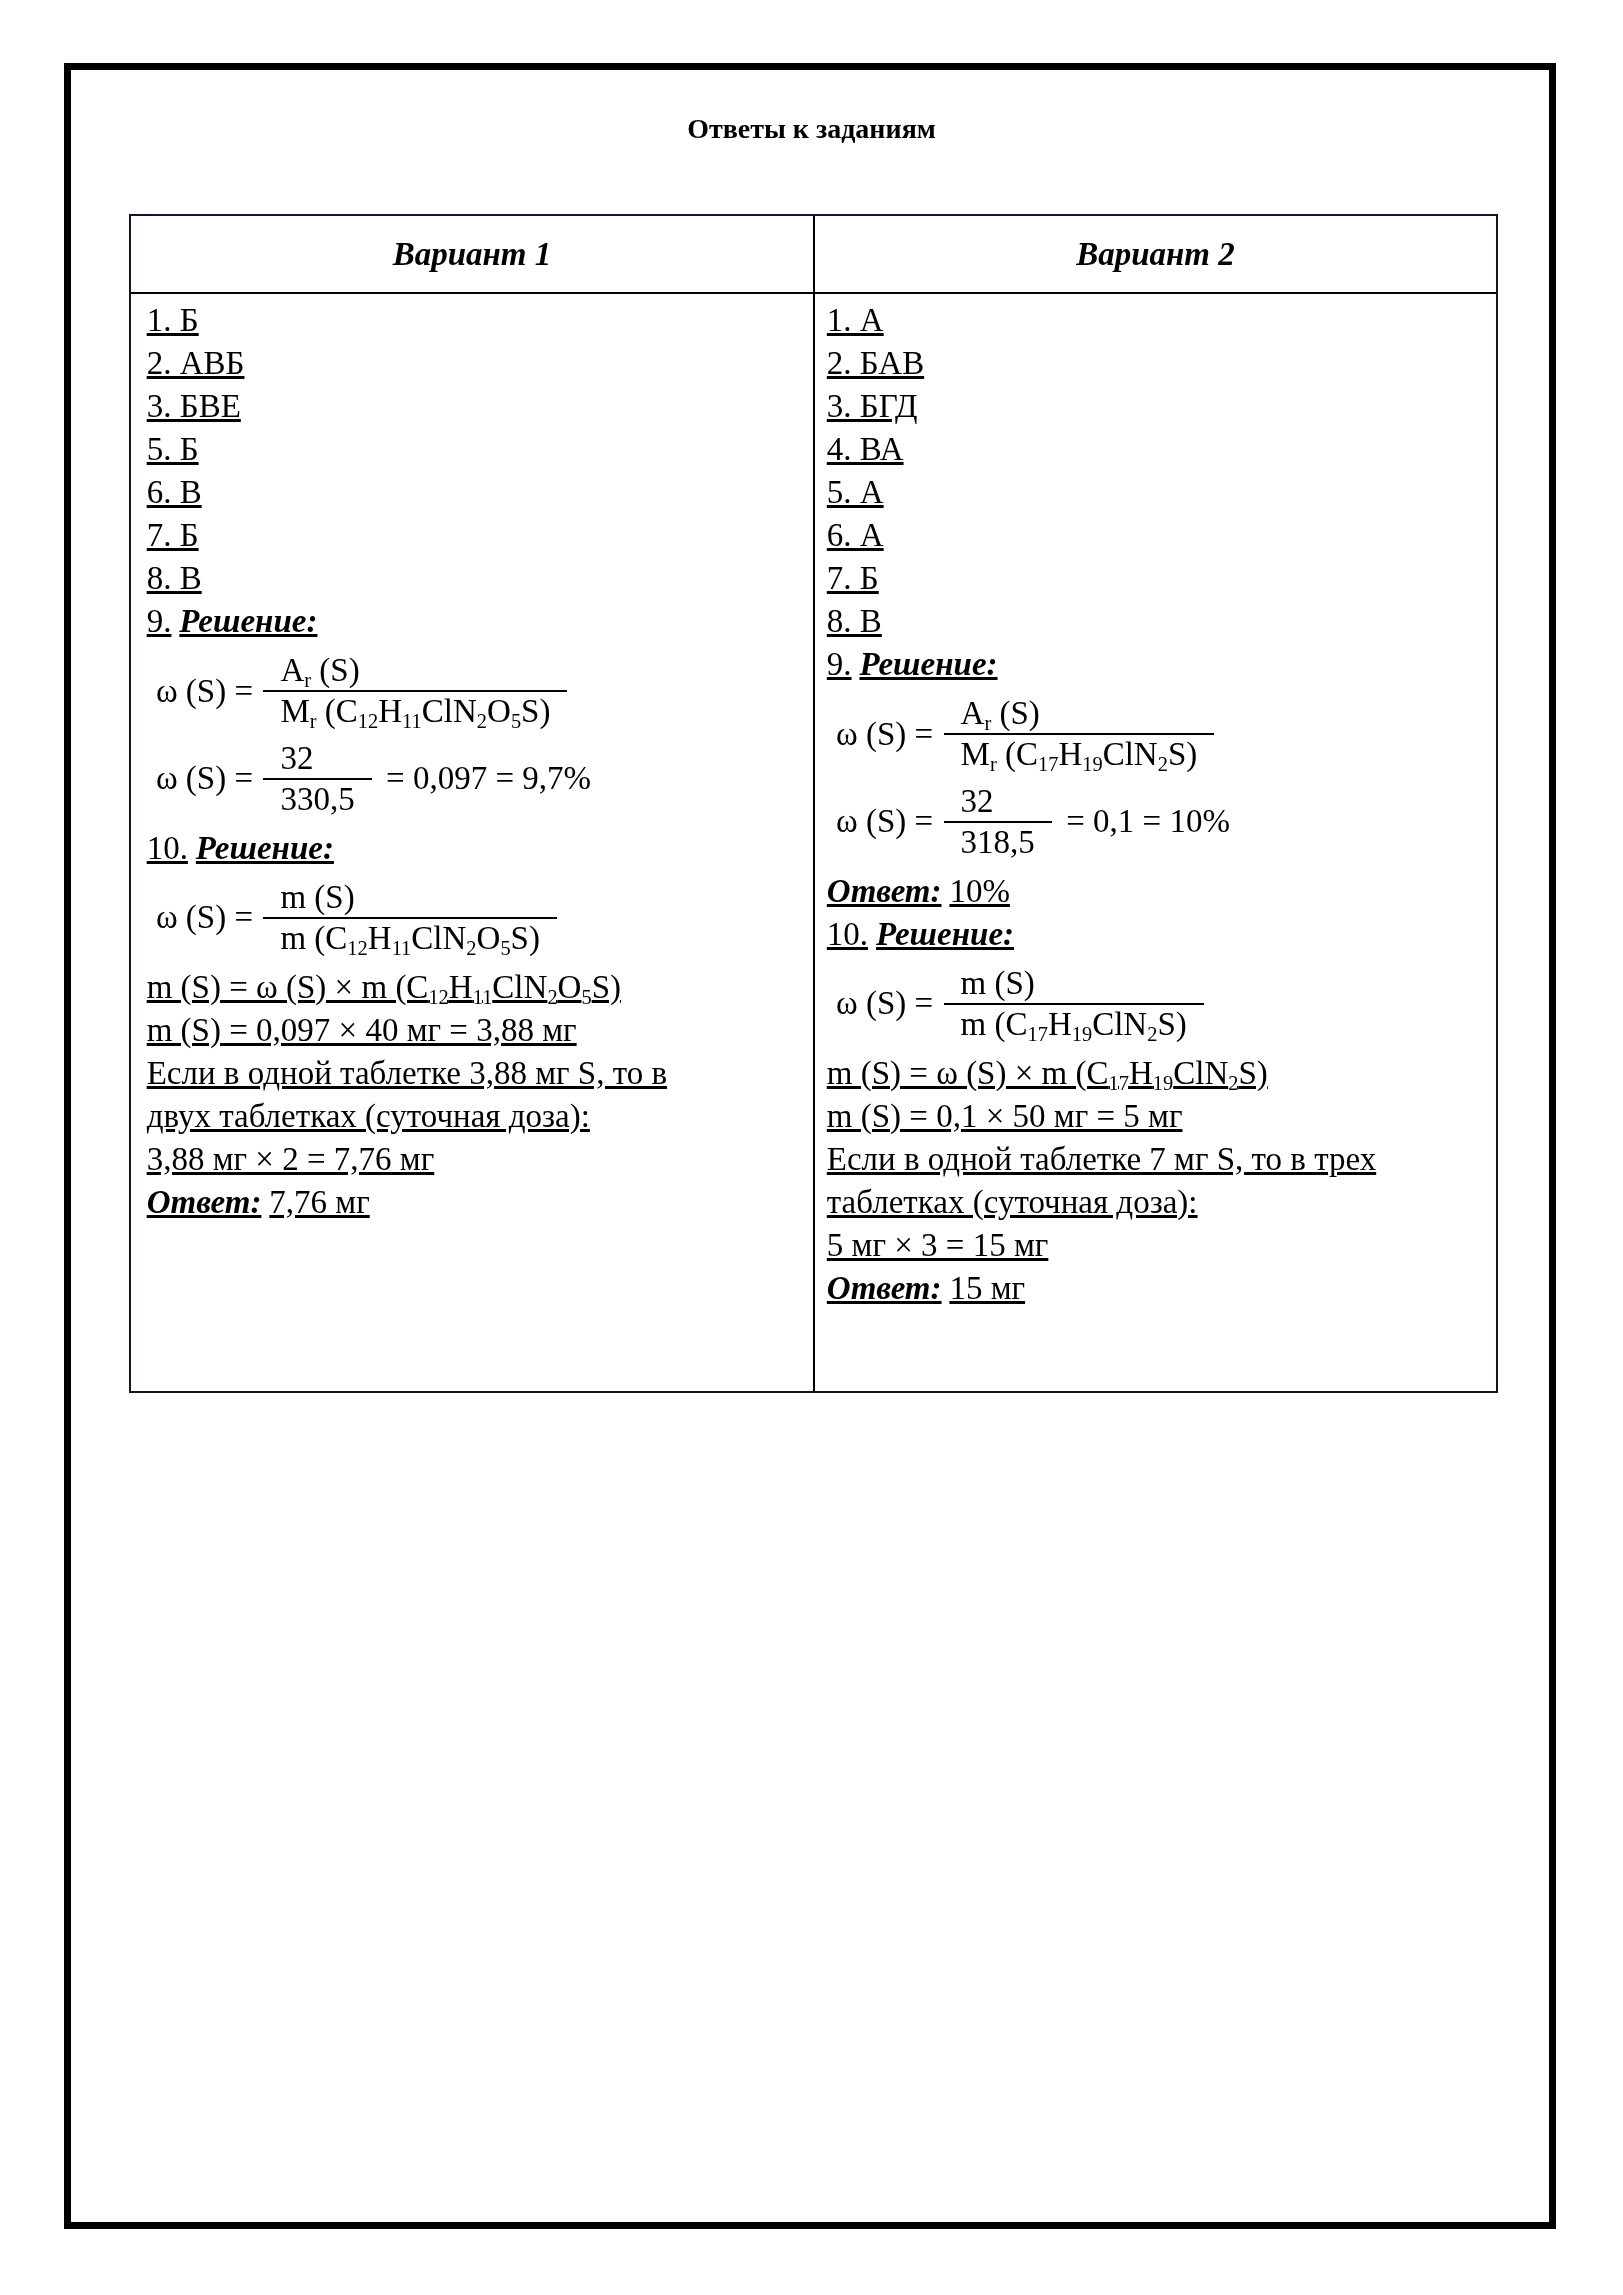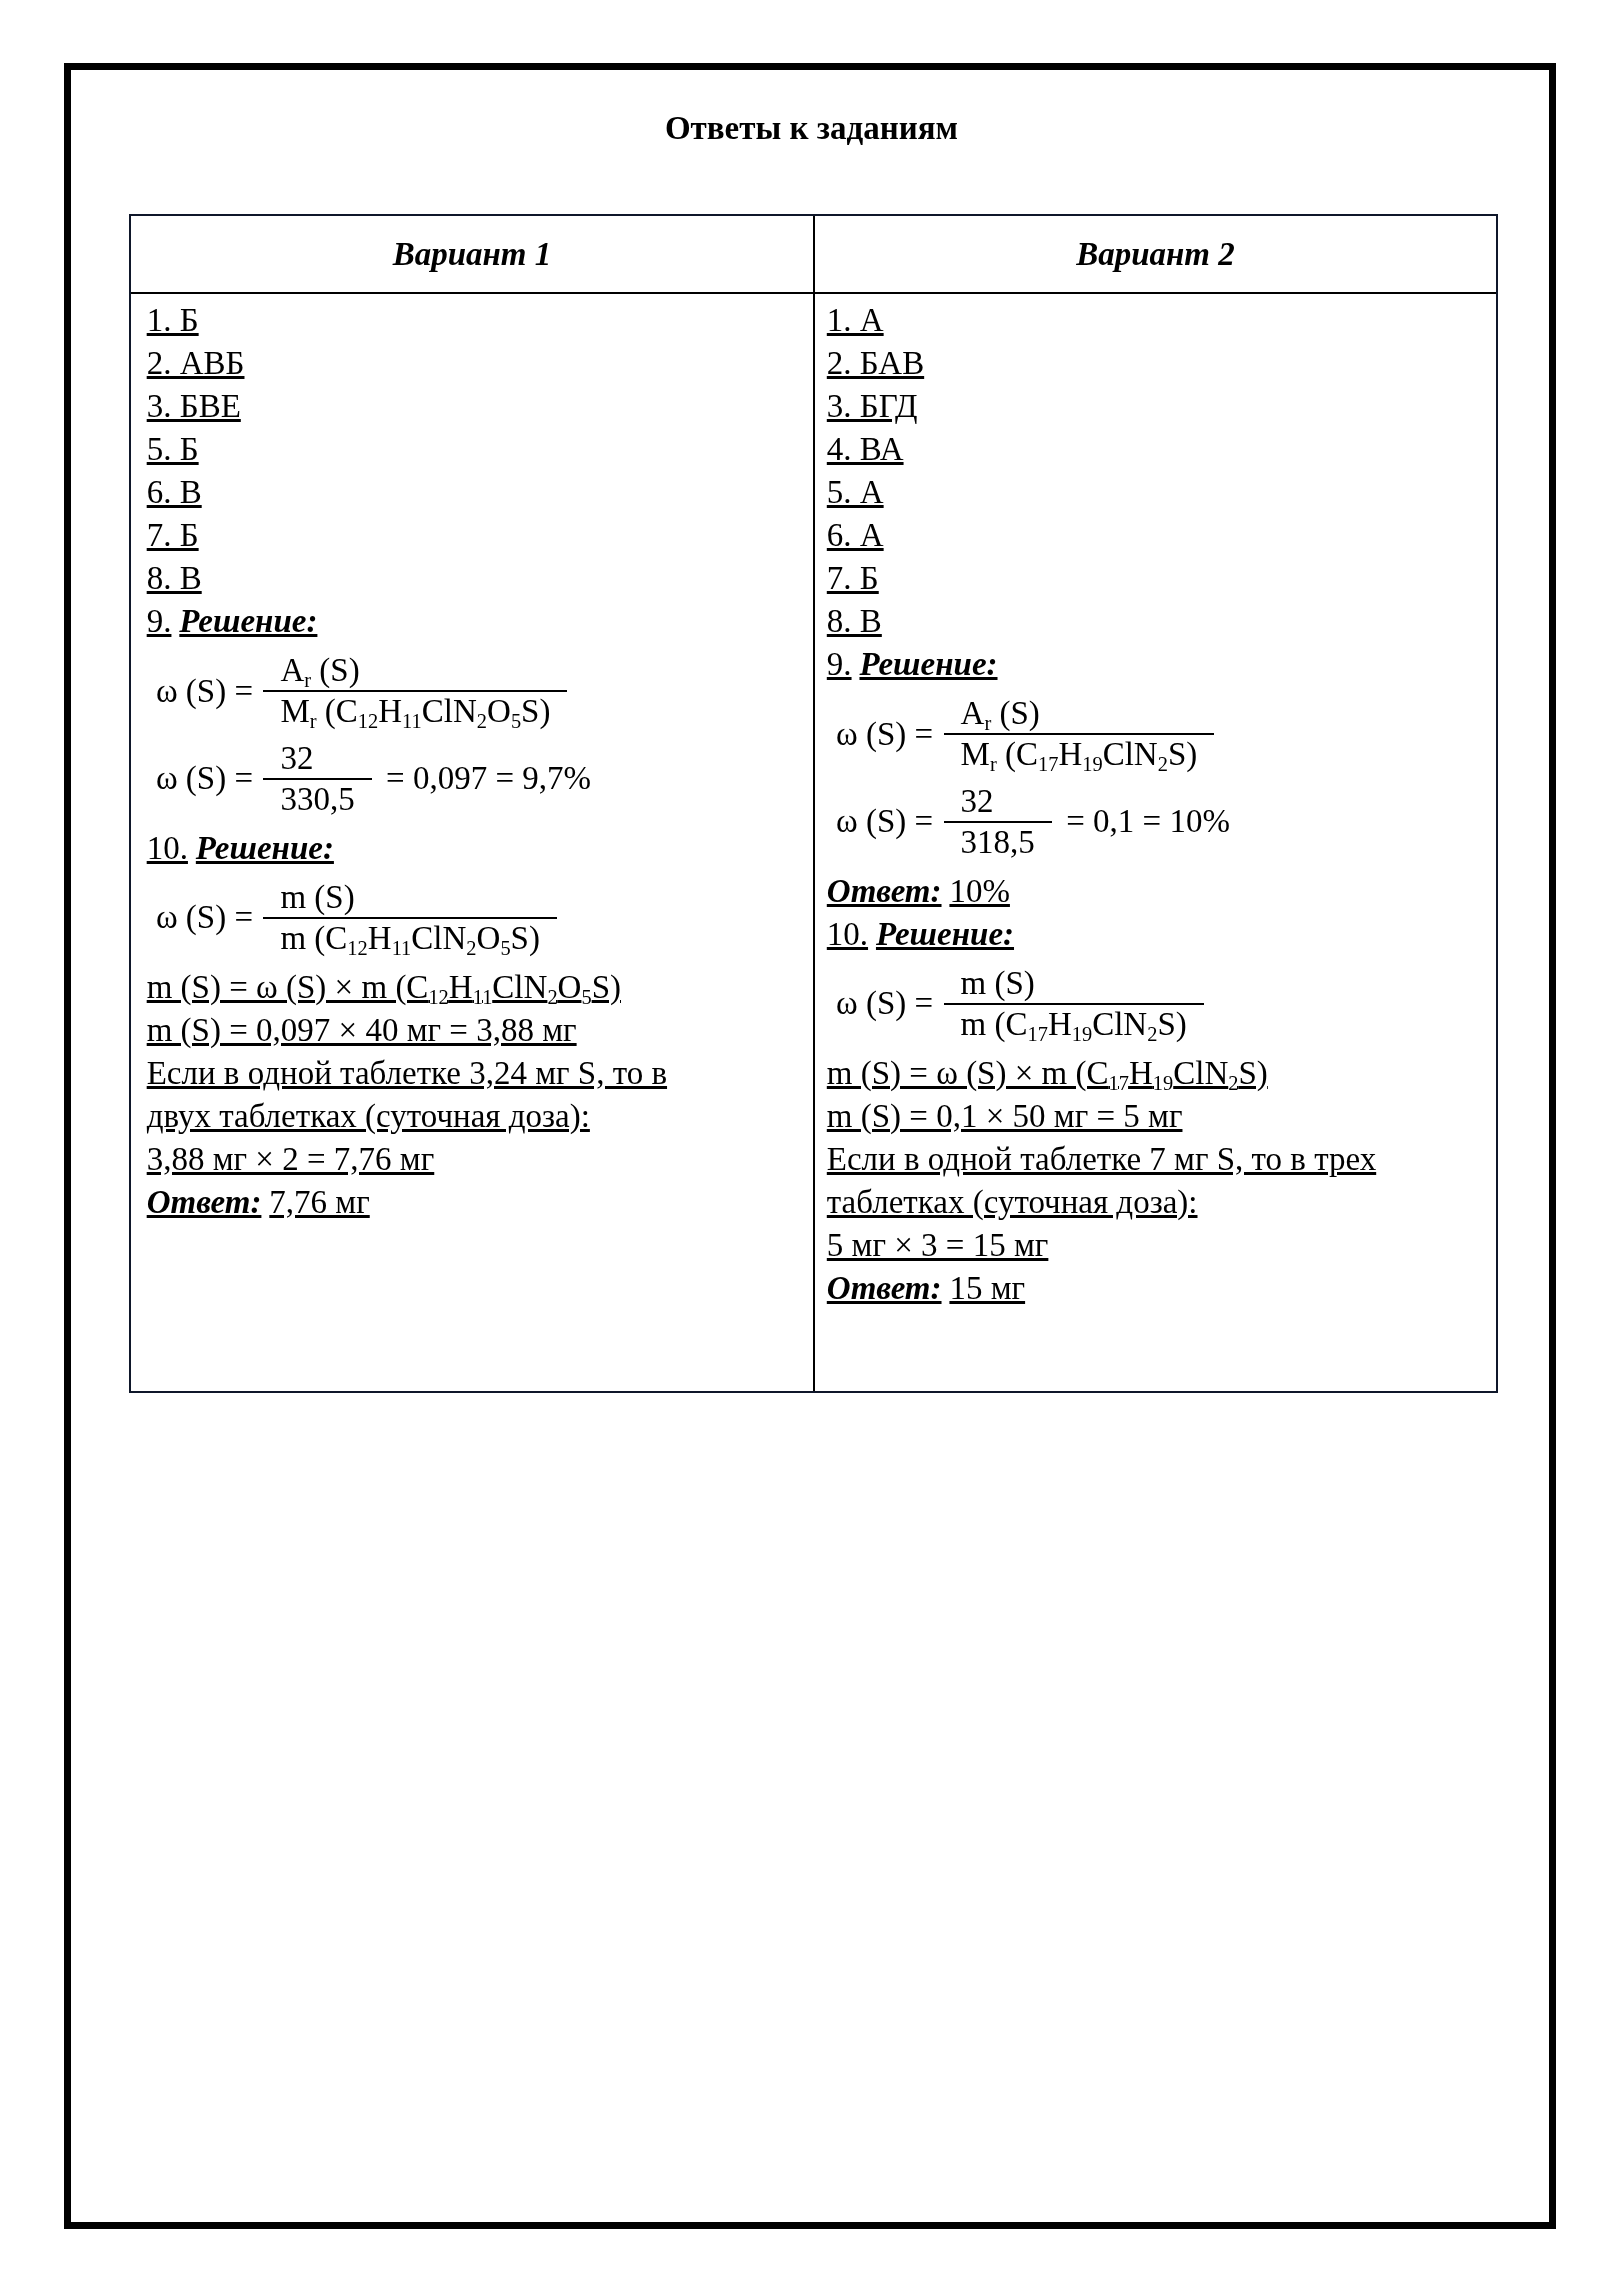--- a/index.html
+++ b/index.html
@@ -29,21 +29,21 @@
     height: 2166px;
     border: 7.2px solid #000000;
     box-sizing: border-box;
   }
   .doc-title {
     position: absolute;
     left: 0;
     top: 109px;
     width: 1623px;
     text-align: center;
-    font-size: 33px;
+    font-size: 28px;
     font-weight: bold;
     line-height: 39px;
   }
   .answers-table {
     position: absolute;
     left: 129px;
     top: 214px;
     width: 1369px;
     height: 1179px;
     border: 2px solid #0f172a;
@@ -157,21 +157,21 @@
       <div class="formula">
         <span class="lhs">ω (S) =</span>
         <span class="frac">
           <span class="num"><span>m (S)</span></span>
           <span class="den"><span>m (C</span><span class="sub">12</span><span>H</span><span class="sub">11</span><span>ClN</span><span class="sub">2</span><span>O</span><span class="sub">5</span><span>S)</span></span>
         </span>
       </div>
 
       <div class="line"><span>m (S) = ω (S) × m (C</span><span class="sub">12</span><span>H</span><span class="sub">11</span><span>ClN</span><span class="sub">2</span><span>O</span><span class="sub">5</span><span>S)</span></div>
       <div class="line">m (S) = 0,097 × 40 мг = 3,88 мг</div>
-      <div class="line">Если в одной таблетке 3,24 мг S, то в</div>
+      <div class="line">Если в одной таблетке 3,88 мг S, то в</div>
       <div class="line">двух таблетках (суточная доза):</div>
       <div class="line">3,88 мг × 2 = 7,76 мг</div>
 
       <div class="line">
         <span class="bi">Ответ:</span><span class="ans-val">7,76 мг</span>
       </div>
     </div>
 
     <div class="cell body col-right">
       <div class="line">1. А</div>

